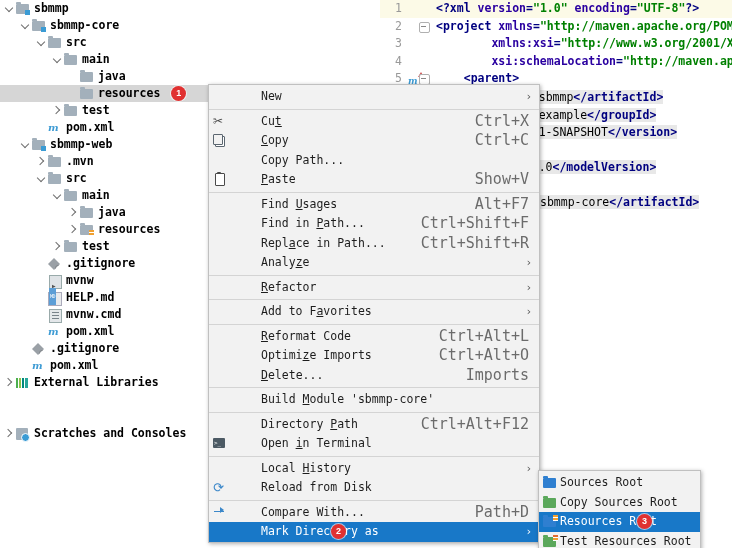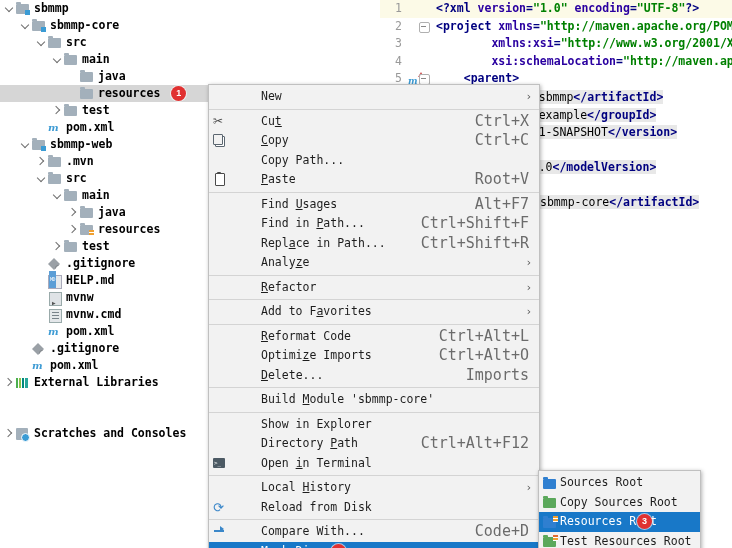--- a/index.html
+++ b/index.html
@@ -124,21 +124,21 @@
   .i-compare:after{content:"";position:absolute;left:11px;top:4px;width:0;height:0;border:3px solid transparent;border-left:4px solid #3b87c9;}
   
   #submenu{
     position:absolute;left:538px;top:470px;width:163px;
     background:#f2f2f2;border:1px solid #c0c0c0;
     box-shadow:1px 1px 4px rgba(0,0,0,.30);
     padding:2px 0 0 0;box-sizing:border-box;overflow:hidden;
     font-family:"DejaVu Sans Mono","Liberation Mono",monospace;
     font-size:11.5px;
   }
-  .smi{position:relative;height:19.5px;line-height:19.5px;display:flex;align-items:flex-end;color:#1d1d1d;white-space:nowrap;}
+  .smi{position:relative;height:19.5px;line-height:19.5px;display:flex;align-items:flex-start;color:#1d1d1d;white-space:nowrap;}
   .smi.sel{background:#1878c8;color:#fff;}
   .smi-ico{width:21px;flex:0 0 21px;position:relative;height:19px;}
   .sfold{position:absolute;left:4px;top:5px;width:13px;height:10px;border-radius:1px;}
   .sfold:before{content:"";position:absolute;left:0;top:-2px;width:5px;height:2px;border-radius:1px 1px 0 0;background:inherit;}
   .sbadge{position:absolute;left:98px;top:2px;}
   .mark-strip{position:absolute;right:2px;top:3px;width:5px;height:6px;}
 </style>
 </head>
 <body>
 
@@ -252,30 +252,30 @@
     <div class="trow" style="padding-left: 36px;">
       <span class="arrow"></span>
       <span class="ico">
         <span class="gitico"></span>
       </span>
       <span class="lbl">.gitignore</span>
     </div>
     <div class="trow" style="padding-left: 36px;">
       <span class="arrow"></span>
       <span class="ico">
+        <span class="shico"></span>
+      </span>
+      <span class="lbl">mvnw</span>
+    </div>
+    <div class="trow" style="padding-left: 36px;">
+      <span class="arrow"></span>
+      <span class="ico">
         <span class="mdico"></span>
       </span>
       <span class="lbl">HELP.md</span>
-    </div>
-    <div class="trow" style="padding-left: 36px;">
-      <span class="arrow"></span>
-      <span class="ico">
-        <span class="shico"></span>
-      </span>
-      <span class="lbl">mvnw</span>
     </div>
     <div class="trow" style="padding-left: 36px;">
       <span class="arrow"></span>
       <span class="ico">
         <span class="cmdico"></span>
       </span>
       <span class="lbl">mvnw.cmd</span>
     </div>
     <div class="trow" style="padding-left: 36px;">
       <span class="arrow"></span>
@@ -344,21 +344,21 @@
       <span class="mi-lbl"><span class="u">C</span>opy</span>
       <span class="mi-key">Ctrl+C</span>
     </div>
     <div class="mi">
       <span class="mi-ico"></span>
       <span class="mi-lbl">Copy Path...</span>
     </div>
     <div class="mi">
       <span class="mi-ico i-paste"></span>
       <span class="mi-lbl"><span class="u">P</span>aste</span>
-      <span class="mi-key">Root+V</span>
+      <span class="mi-key">Show+V</span>
     </div>
     <div class="sep"></div>
     <div class="mi">
       <span class="mi-ico"></span>
       <span class="mi-lbl">Find <span class="u">U</span>sages</span>
       <span class="mi-key">Alt+F7</span>
     </div>
     <div class="mi">
       <span class="mi-ico"></span>
       <span class="mi-lbl">Find in <span class="u">P</span>ath...</span>
@@ -403,24 +403,20 @@
       <span class="mi-key">Imports</span>
     </div>
     <div class="sep"></div>
     <div class="mi">
       <span class="mi-ico"></span>
       <span class="mi-lbl">Build <span class="u">M</span>odule 'sbmmp-core'</span>
     </div>
     <div class="sep"></div>
     <div class="mi">
       <span class="mi-ico"></span>
-      <span class="mi-lbl">Show in Explorer</span>
-    </div>
-    <div class="mi">
-      <span class="mi-ico"></span>
       <span class="mi-lbl">Directory <span class="u">P</span>ath</span>
       <span class="mi-key">Ctrl+Alt+F12</span>
     </div>
     <div class="mi">
       <span class="mi-ico i-term"></span>
       <span class="mi-lbl">Open <span class="u">i</span>n Terminal</span>
     </div>
     <div class="sep"></div>
     <div class="mi">
       <span class="mi-ico"></span>
@@ -428,21 +424,21 @@
       <span class="mi-arrow">›</span>
     </div>
     <div class="mi">
       <span class="mi-ico i-reload"></span>
       <span class="mi-lbl">Reload from Disk</span>
     </div>
     <div class="sep"></div>
     <div class="mi">
       <span class="mi-ico i-compare"></span>
       <span class="mi-lbl">Compare With...</span>
-      <span class="mi-key">Code+D</span>
+      <span class="mi-key">Path+D</span>
     </div>
     <div class="mi sel">
       <span class="mi-ico"></span>
       <span class="mi-lbl">Mark Directory as</span>
       <span class="badge badge-in">2</span>
       <span class="mi-arrow">›</span>
     </div>
   </div>
 
 <div id="submenu">

